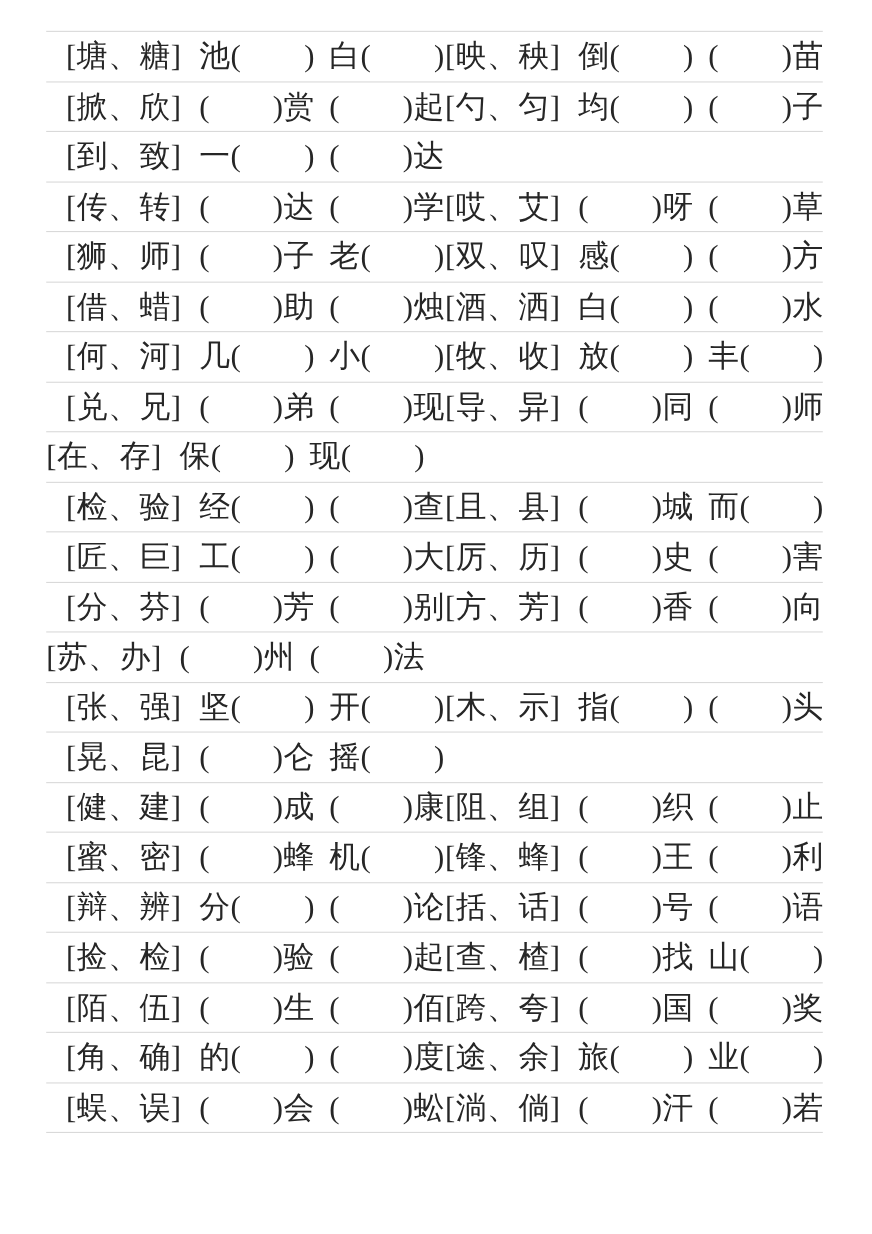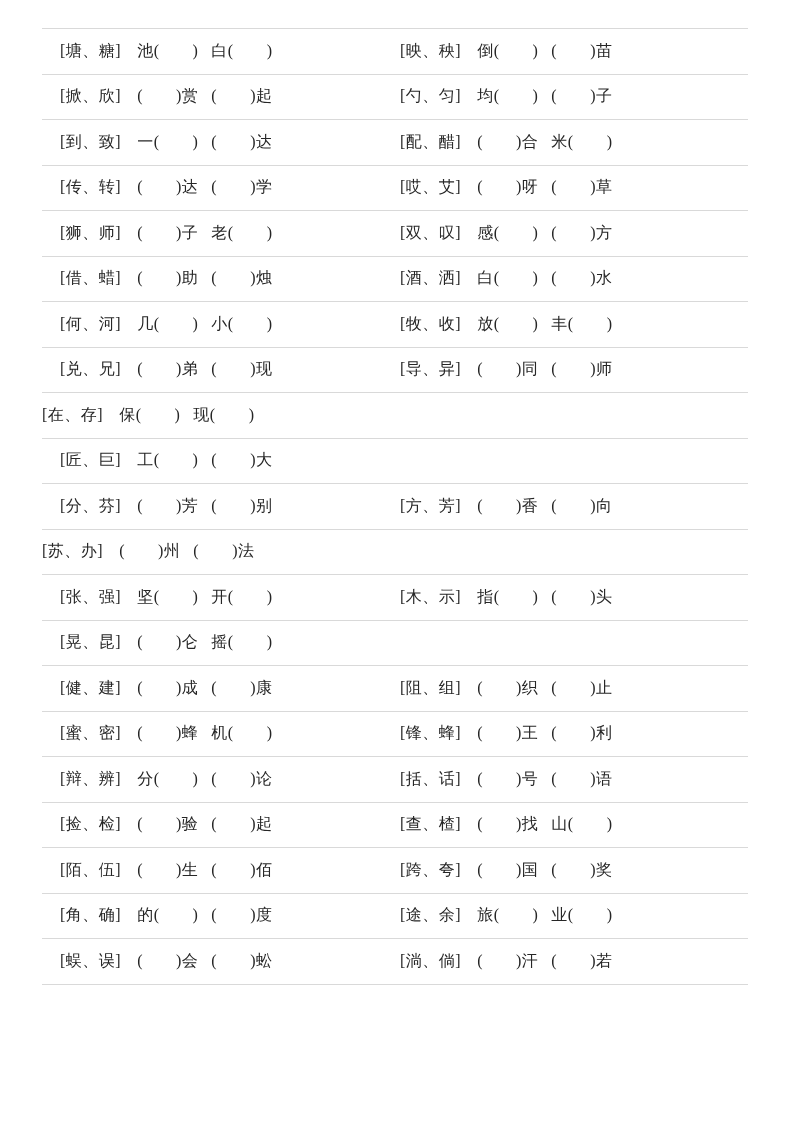--- a/index.html
+++ b/index.html
@@ -21,21 +21,21 @@
     left: 42px;
     top: 28px;
     width: 706px;
     border-top: 1px solid var(--rule-line);
   }
   .row {
     display: flex;
     align-items: center;
     height: 45.5px;
     border-bottom: 1px solid var(--rule-line);
-    font-size: 16px;
+    font-size: 28px;
     white-space: pre;
   }
   .cell {
     display: flex;
     align-items: center;
   }
   .cell.left {
     flex: 0 0 358px;
     padding-left: 18px;
   }
@@ -79,25 +79,20 @@
       <span class="phrase p2">(　　)子</span>
     </div>
   </div>
 
   <div class="row">
     <div class="cell left">
       <span class="pair">[到、致]</span>
       <span class="phrase p1">一(　　)</span>
       <span class="phrase p2">(　　)达</span>
     </div>
-    <div class="cell right">
-      <span class="pair">[配、醋]</span>
-      <span class="phrase p1">(　　)合</span>
-      <span class="phrase p2">米(　　)</span>
-    </div>
   </div>
 
   <div class="row">
     <div class="cell left">
       <span class="pair">[传、转]</span>
       <span class="phrase p1">(　　)达</span>
       <span class="phrase p2">(　　)学</span>
     </div>
     <div class="cell right">
       <span class="pair">[哎、艾]</span>
@@ -159,27 +154,44 @@
   </div>
 
   <div class="row">
     <div class="cell right">
       <span class="pair">[在、存]</span>
       <span class="phrase p1">保(　　)</span>
       <span class="phrase p2">现(　　)</span>
     </div>
   </div>
 
+  <div class="row">
+    <div class="cell left">
+      <span class="pair">[检、验]</span>
+      <span class="phrase p1">经(　　)</span>
+      <span class="phrase p2">(　　)查</span>
+    </div>
+    <div class="cell right">
+      <span class="pair">[且、县]</span>
+      <span class="phrase p1">(　　)城</span>
+      <span class="phrase p2">而(　　)</span>
+    </div>
+  </div>
 
   <div class="row">
     <div class="cell left">
       <span class="pair">[匠、巨]</span>
       <span class="phrase p1">工(　　)</span>
       <span class="phrase p2">(　　)大</span>
     </div>
+    <div class="cell right">
+      <span class="pair">[厉、历]</span>
+      <span class="phrase p1">(　　)史</span>
+      <span class="phrase p2">(　　)害</span>
+    </div>
   </div>
 
   <div class="row">
     <div class="cell left">
       <span class="pair">[分、芬]</span>
       <span class="phrase p1">(　　)芳</span>
       <span class="phrase p2">(　　)别</span>
     </div>
     <div class="cell right">
       <span class="pair">[方、芳]</span>

